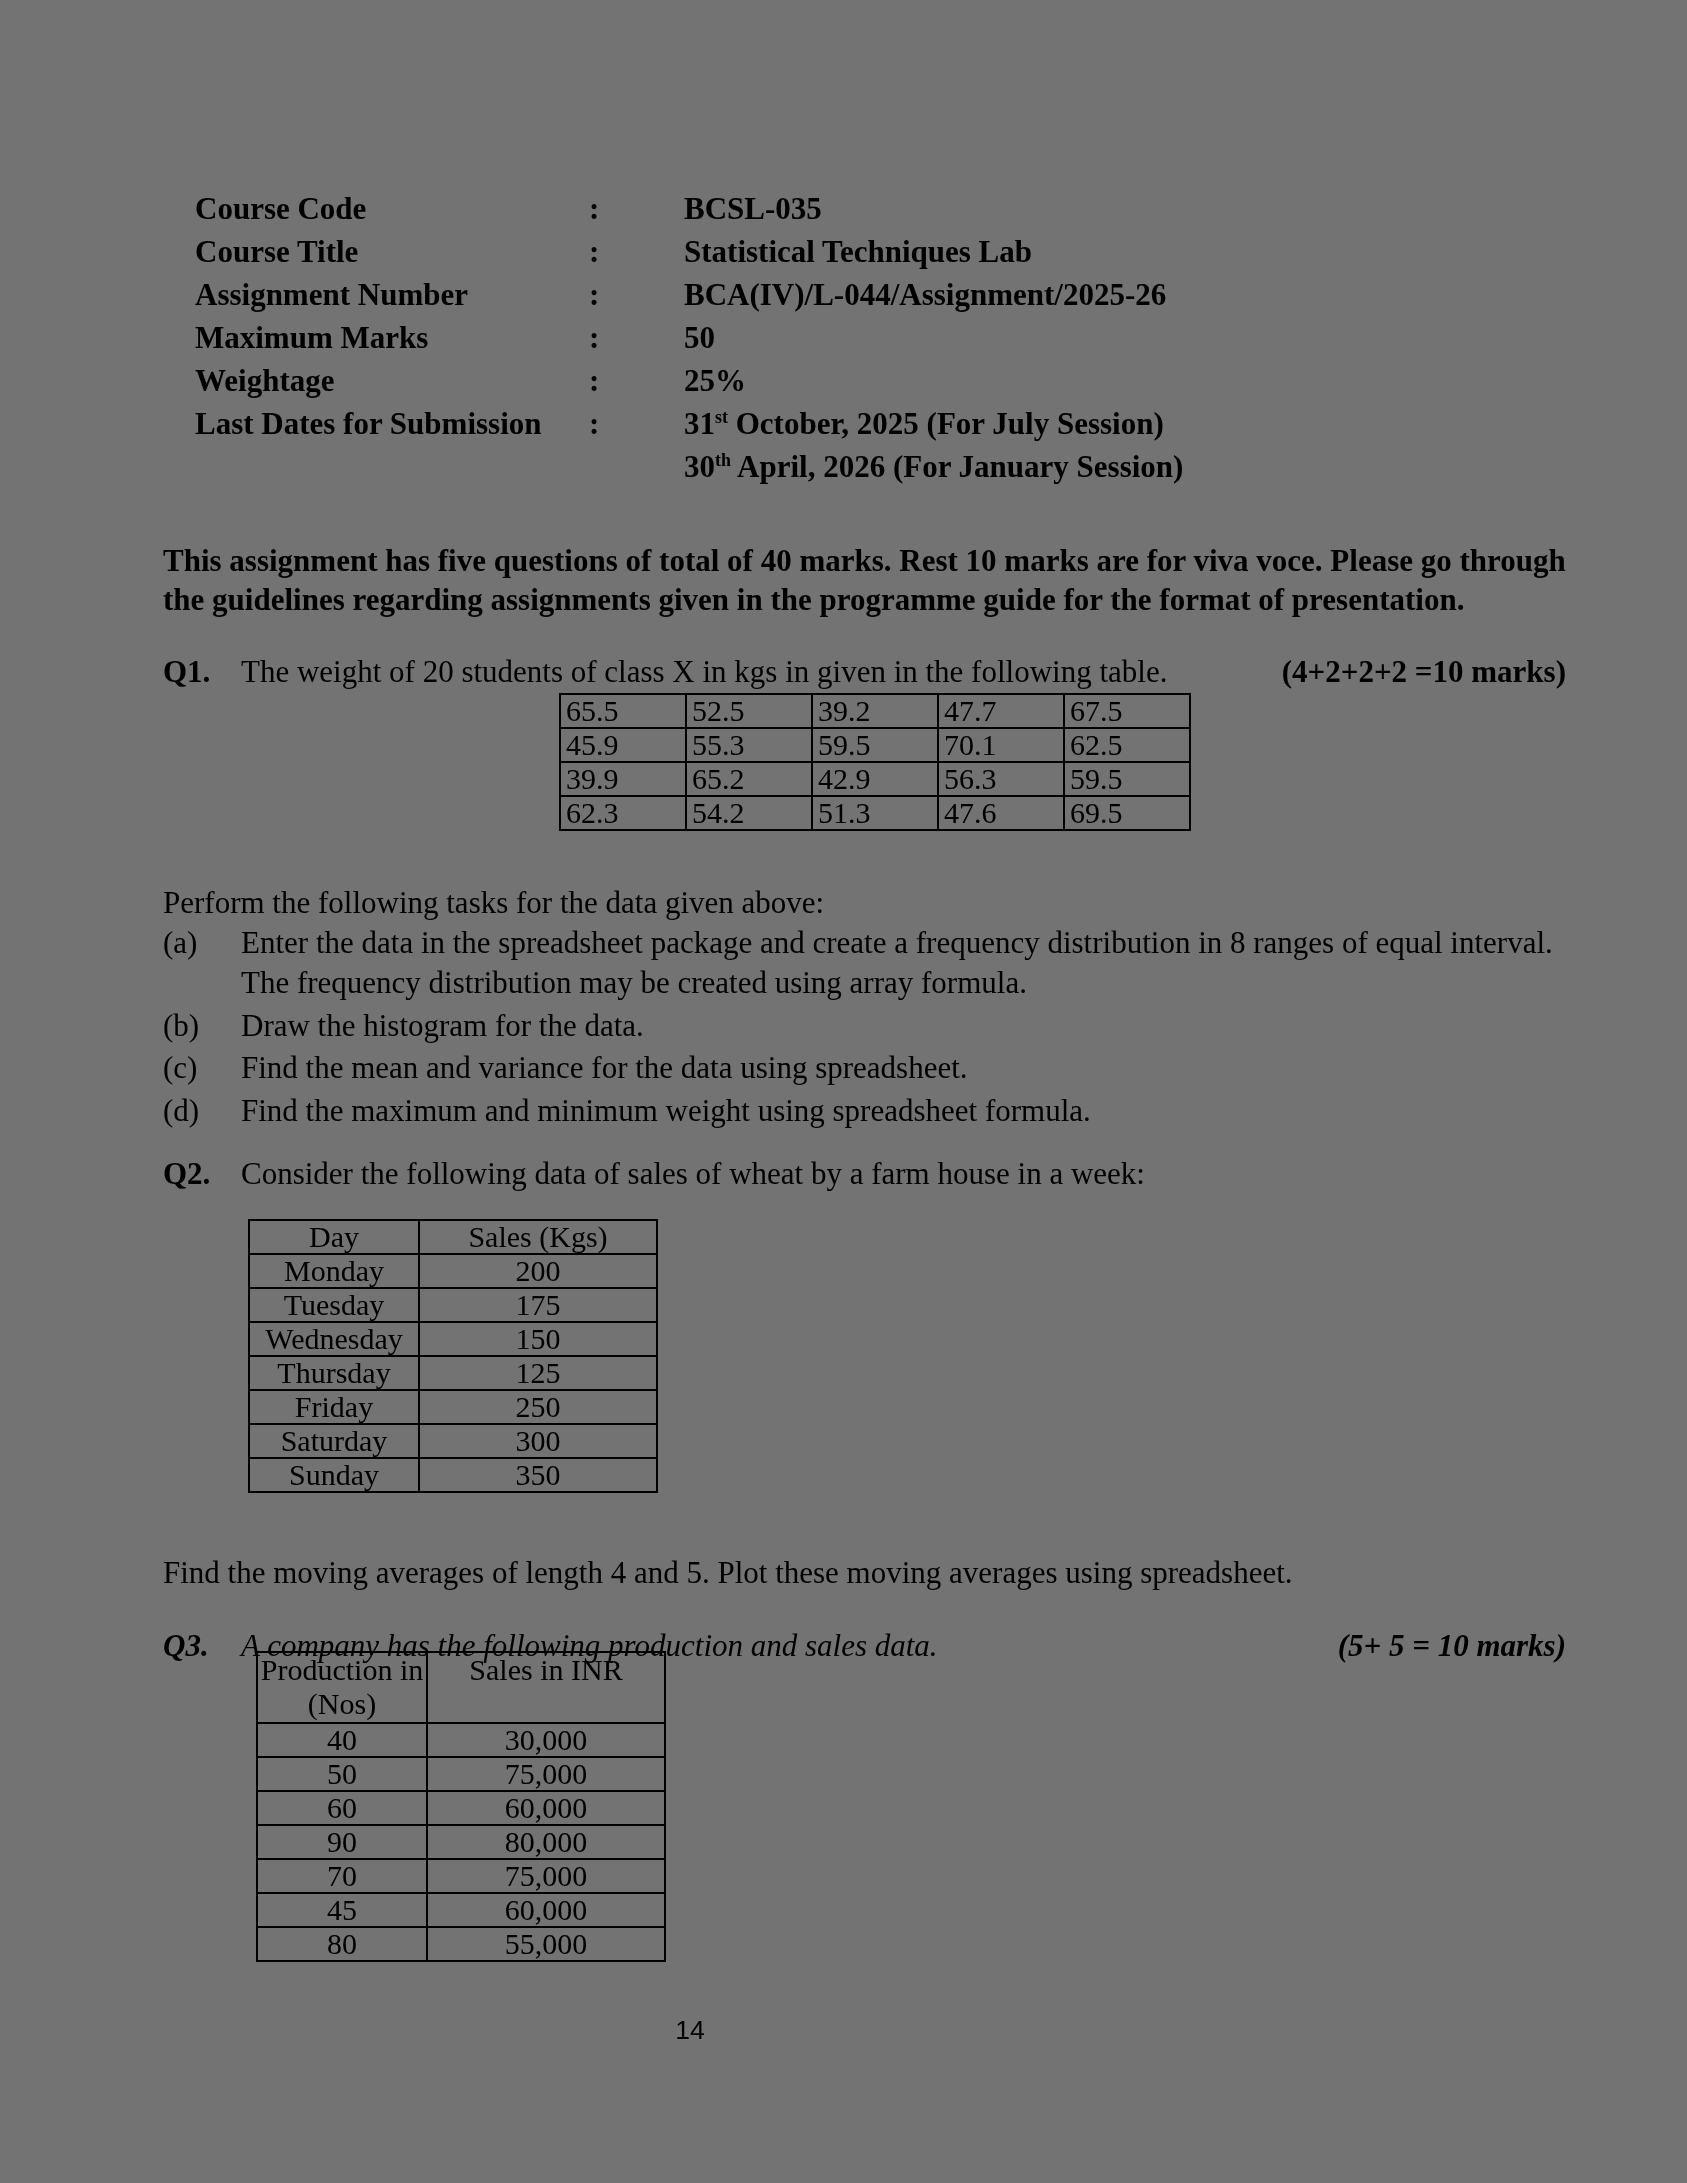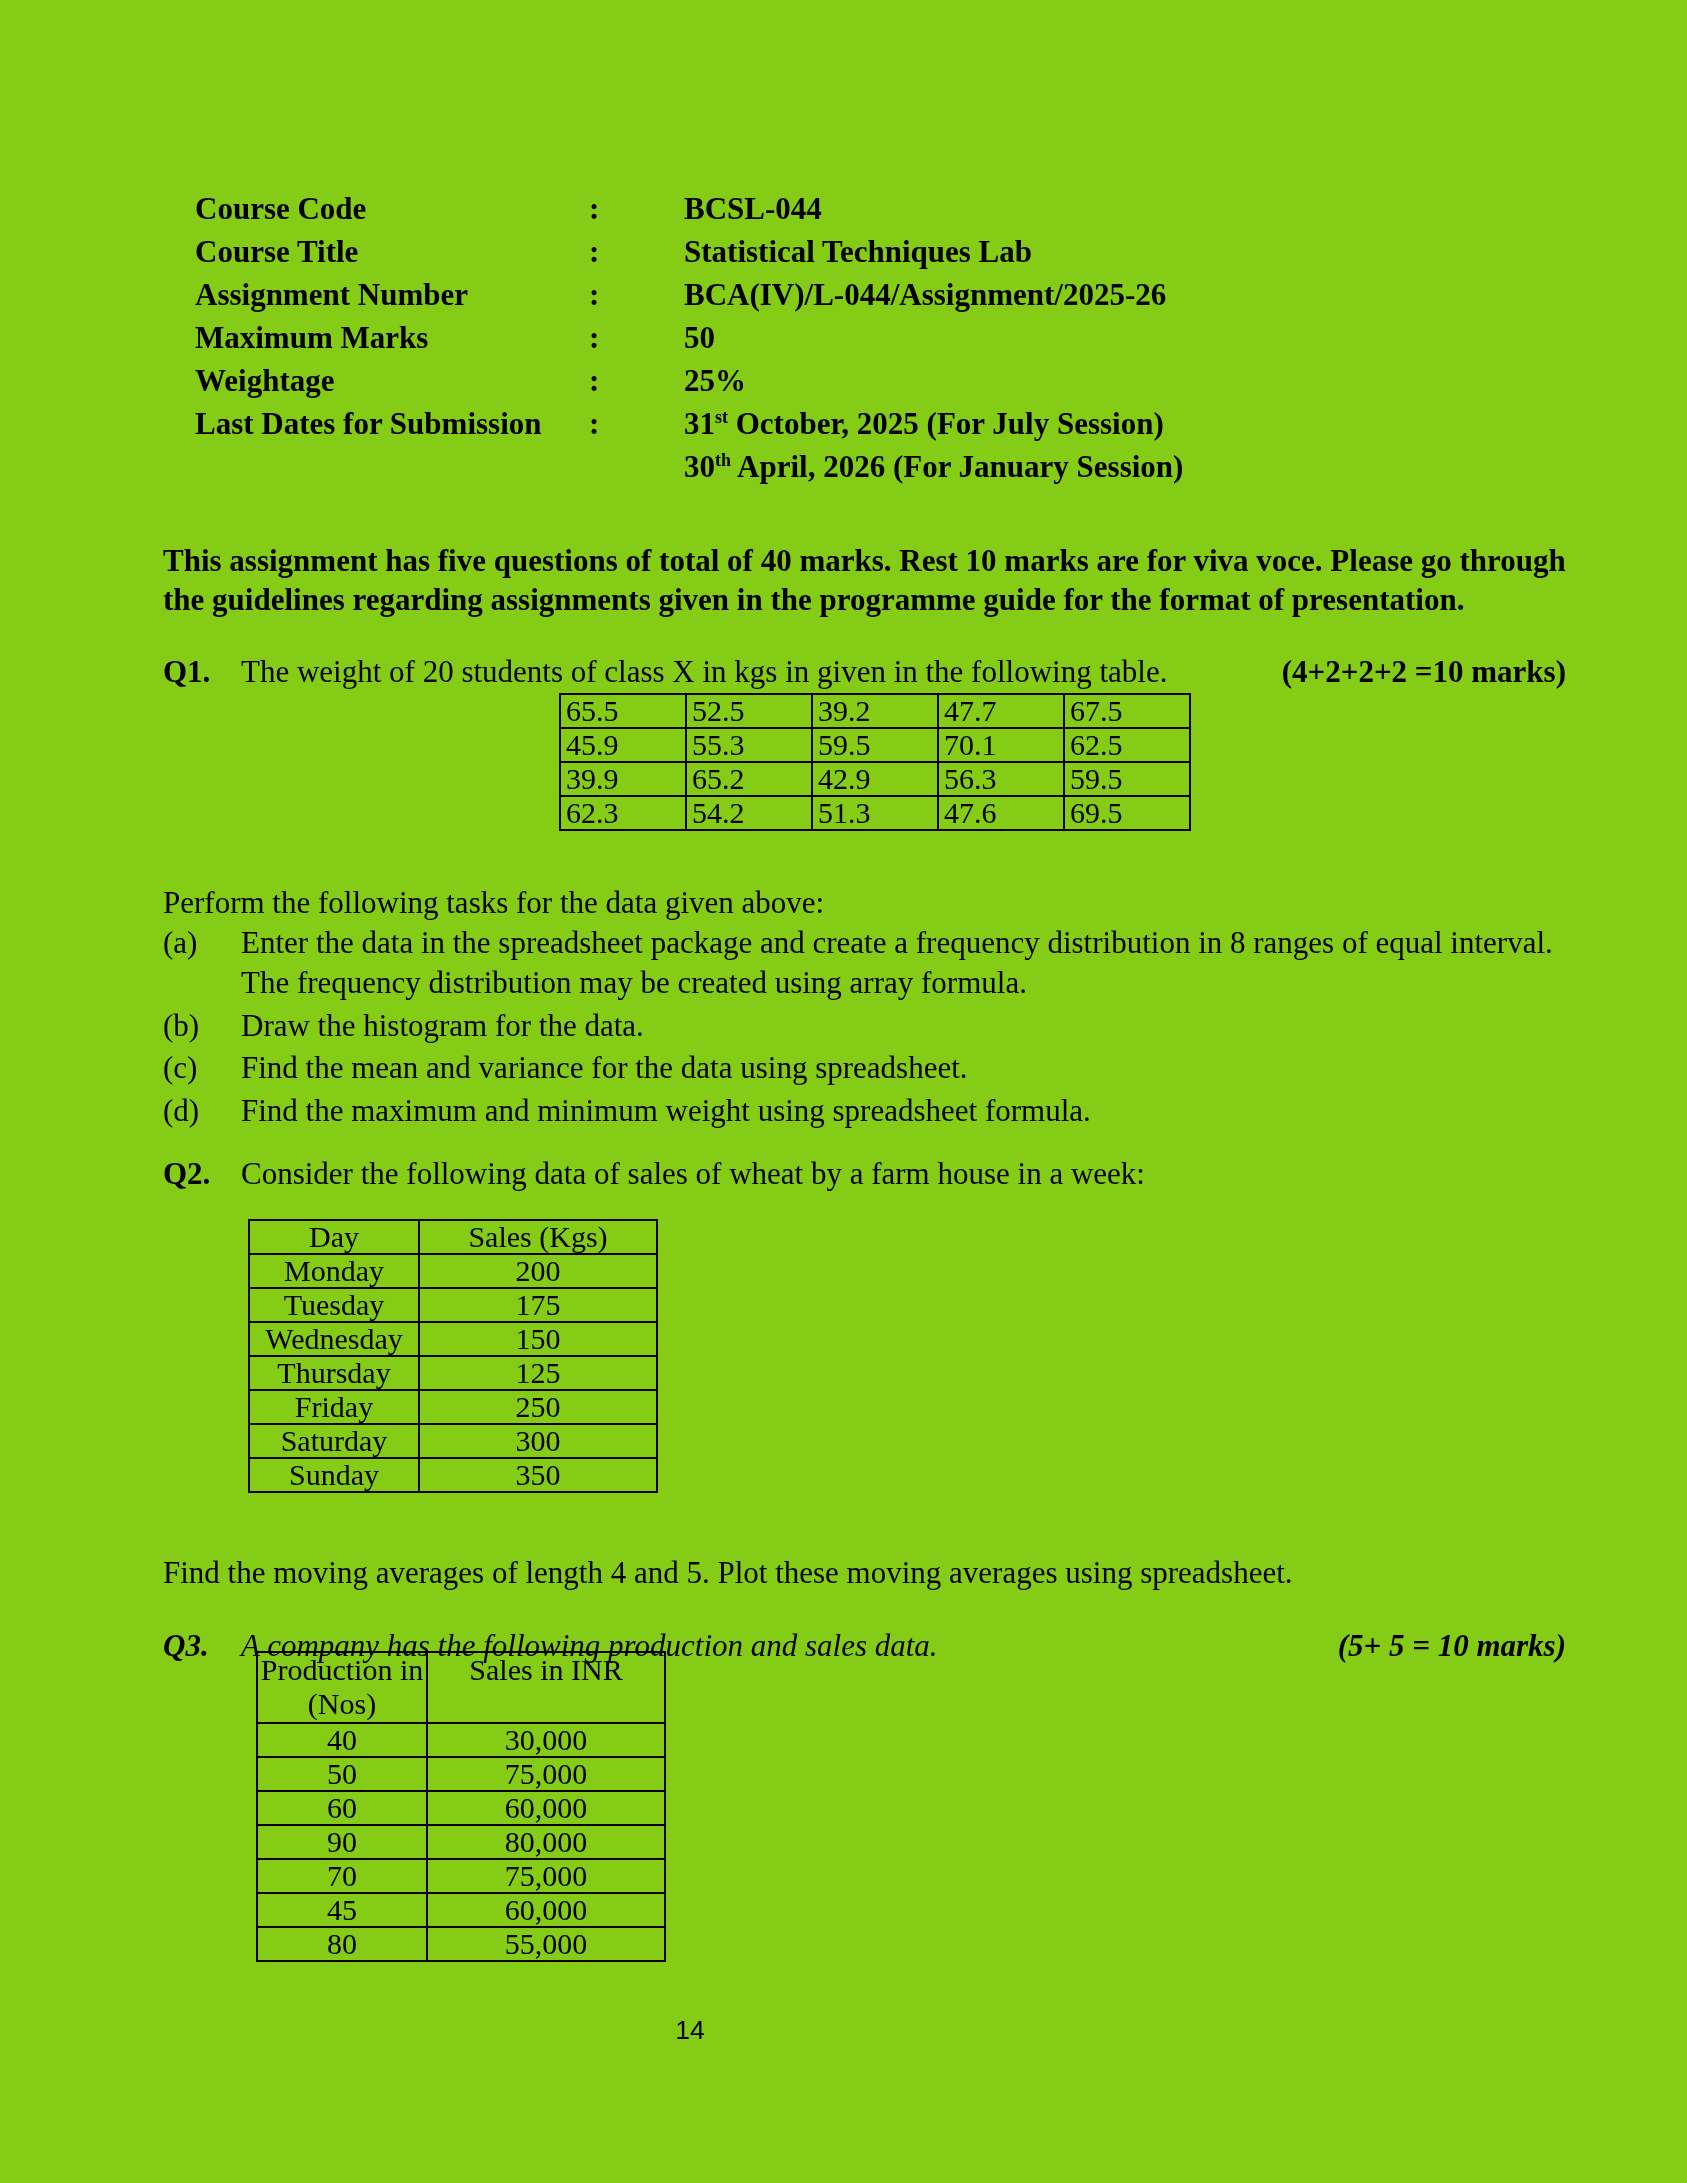--- a/index.html
+++ b/index.html
@@ -1,19 +1,19 @@
 <!DOCTYPE html>
 <html style="font-size:10.6px"><head>
 <meta charset="utf-8">
 <style>
   html,body { margin:0; padding:0; background:#e8e8e8; }
   .page {
     position:relative;
     width:1687px; height:2183px;
-    background:#84cc16;
+    background:#737373;
     font-family:"Liberation Serif", serif;
     color:#000;
     overflow:hidden;
   }
   .abs { position:absolute; }
   .nowrap { white-space:nowrap; }
 
   
   .hdr { left:195px; top:187px; font-size:31px; font-weight:bold; }
   .hdr-row { display:flex; align-items:flex-start; line-height:43px; }
@@ -62,21 +62,21 @@
 </style>
 </head>
 <body>
 
 <div class="page">
 
   <section class="abs hdr">
     <div class="hdr-row">
       <span class="hdr-label">Course Code</span>
       <span class="hdr-colon">:</span>
-      <span class="hdr-value">BCSL-044</span>
+      <span class="hdr-value">BCSL-035</span>
     </div>
     <div class="hdr-row">
       <span class="hdr-label">Course Title</span>
       <span class="hdr-colon">:</span>
       <span class="hdr-value">Statistical Techniques Lab</span>
     </div>
     <div class="hdr-row">
       <span class="hdr-label">Assignment Number</span>
       <span class="hdr-colon">:</span>
       <span class="hdr-value">BCA(IV)/L-044/Assignment/2025-26</span>

